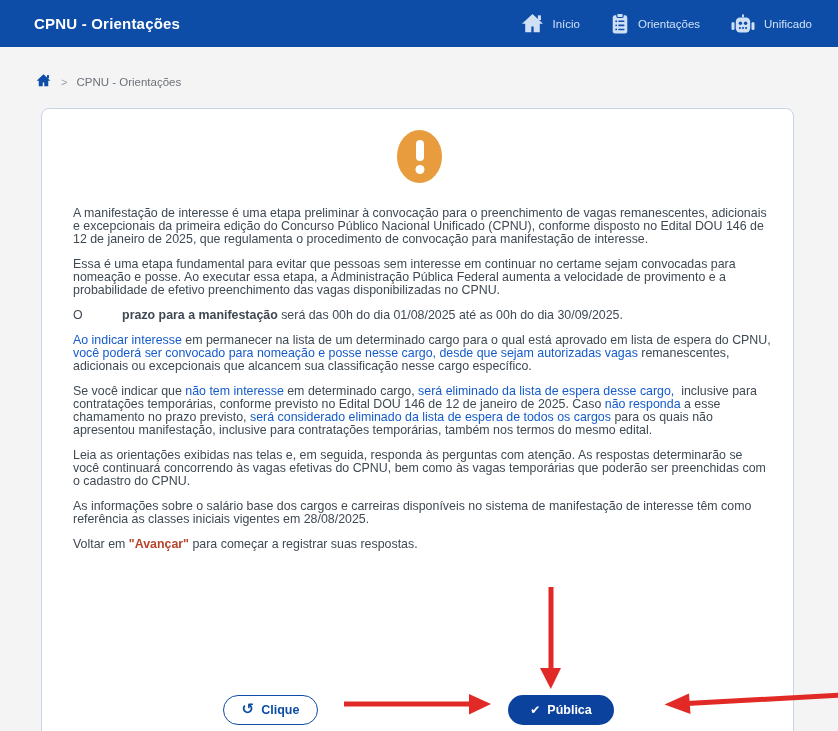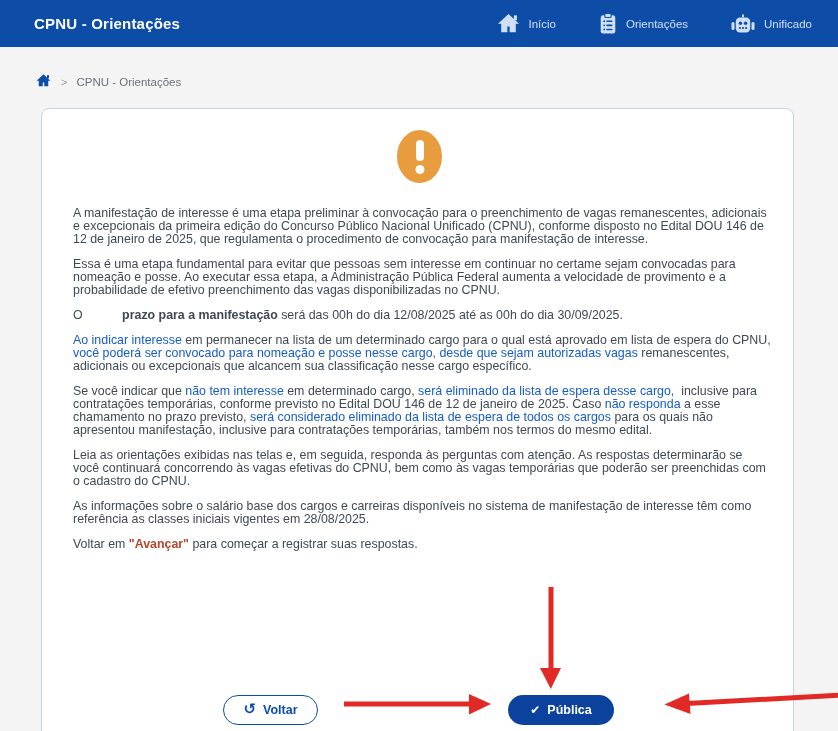--- a/index.html
+++ b/index.html
@@ -10,21 +10,21 @@
     position:relative;
     color:#3f4953;
   }
   
   .app-header {
     height:47px; background:#0d4da8;
     display:flex; align-items:center;
     padding:0 26px 0 34px;
   }
   .app-title { color:#ffffff; font-size:15px; font-weight:bold; letter-spacing:.2px; }
-  .nav { margin-left:auto; display:flex; align-items:center; gap:42px; }
+  .nav { margin-left:auto; display:flex; align-items:center; gap:30px; }
   .nav-item { display:flex; align-items:center; gap:8px; cursor:pointer; }
   .nav-item .lbl { color:#cfe0f5; font-size:11.5px; }
   .nav-item svg { display:block; }
   
   .breadcrumb {
     display:flex; align-items:center; gap:9px;
     padding:17px 0 0 35px; height:53px;
   }
   .crumb-sep { color:#9aa0a6; font-size:11px; }
   .crumb-label { color:#6b7278; font-size:11.5px; }
@@ -139,32 +139,32 @@
 <main class="card">
   <div class="warn-wrap">
     <div class="warn-icon">
       <span class="bar"></span>
         <span class="dot"></span>
     </div>
   </div>
   <div class="paras">
       <p><span class="seg-n">A manifestação de interesse é uma etapa preliminar à convocação para o preenchimento de vagas remanescentes, adicionais e excepcionais da primeira edição do Concurso Público Nacional Unificado (CPNU), conforme disposto no Edital DOU 146 de 12 de janeiro de 2025, que regulamenta o procedimento de convocação para manifestação de interesse.</span></p>
       <p><span class="seg-n">Essa é uma etapa fundamental para evitar que pessoas sem interesse em continuar no certame sejam convocadas para nomeação e posse. Ao executar essa etapa, a Administração Pública Federal aumenta a velocidade de provimento e a probabilidade de efetivo preenchimento das vagas disponibilizadas no CPNU.</span></p>
-      <p><span class="seg-n">O </span><span class="seg-b">prazo para a manifestação</span><span class="seg-n"> será das 00h do dia 12/08/2025 até as 00h do dia 30/09/2025.</span></p>
+      <p><span class="seg-n">O </span><span class="seg-b">prazo para a manifestação</span><span class="seg-n"> será das 00h do dia 01/08/2025 até as 00h do dia 30/09/2025.</span></p>
       <p><span class="seg-bb">Ao indicar interesse</span><span class="seg-n"> em permanecer na lista de um determinado cargo para o qual está aprovado em lista de espera do CPNU, </span><span class="seg-bb">você poderá ser convocado para nomeação e posse nesse cargo, desde que sejam autorizadas vagas</span><span class="seg-n"> remanescentes, adicionais ou excepcionais que alcancem sua classificação nesse cargo específico.</span></p>
       <p><span class="seg-n">Se você indicar que </span><span class="seg-bb">não tem interesse</span><span class="seg-n"> em determinado cargo, </span><span class="seg-bb">será eliminado da lista de espera desse cargo,</span><span class="seg-n">&nbsp; inclusive para contratações temporárias, conforme previsto no Edital DOU 146 de 12 de janeiro de 2025. Caso </span><span class="seg-bb">não responda</span><span class="seg-n"> a esse chamamento no prazo previsto, </span><span class="seg-bb">será considerado eliminado da lista de espera de todos os cargos</span><span class="seg-n"> para os quais não apresentou manifestação, inclusive para contratações temporárias, também nos termos do mesmo edital.</span></p>
       <p><span class="seg-n">Leia as orientações exibidas nas telas e, em seguida, responda às perguntas com atenção. As respostas determinarão se você continuará concorrendo às vagas efetivas do CPNU, bem como às vagas temporárias que poderão ser preenchidas com o cadastro do CPNU.</span></p>
       <p><span class="seg-n">As informações sobre o salário base dos cargos e carreiras disponíveis no sistema de manifestação de interesse têm como referência as classes iniciais vigentes em 28/08/2025.</span></p>
       <p><span class="seg-n">Voltar em </span><span class="seg-br">"Avançar"</span><span class="seg-n"> para começar a registrar suas respostas.</span></p>
     </div>
 </main>
 
 <button class="btn btn-voltar">
   <span class="u-icon">↺</span>
-  <span>Voltar</span>
+  <span>Clique</span>
 </button>
 <button class="btn btn-avancar">
   <span class="u-icon">✔</span>
   <span>Pública</span>
 </button>
 
 <svg class="annotations" viewBox="0 0 838 731">
 
   <g>
     <rect x="548.5" y="587" width="5" height="83" fill="#e12a26"></rect>

